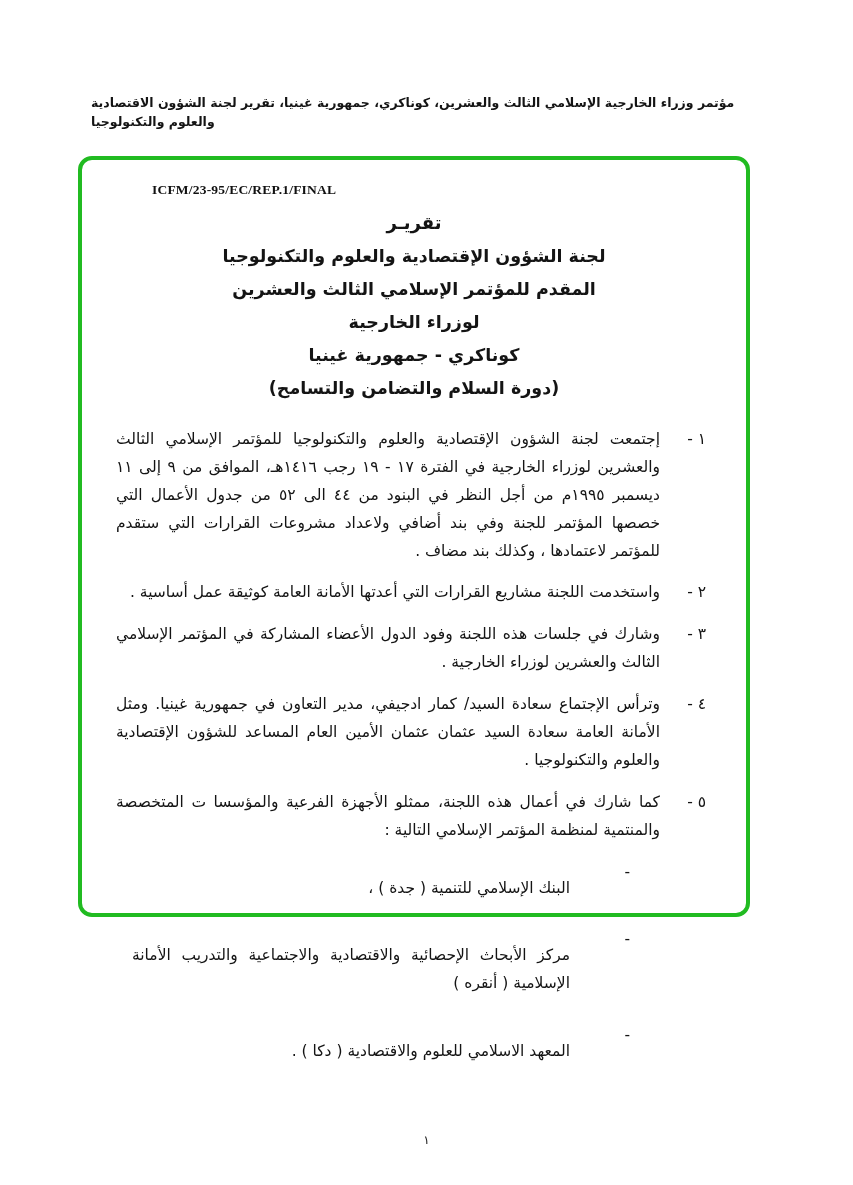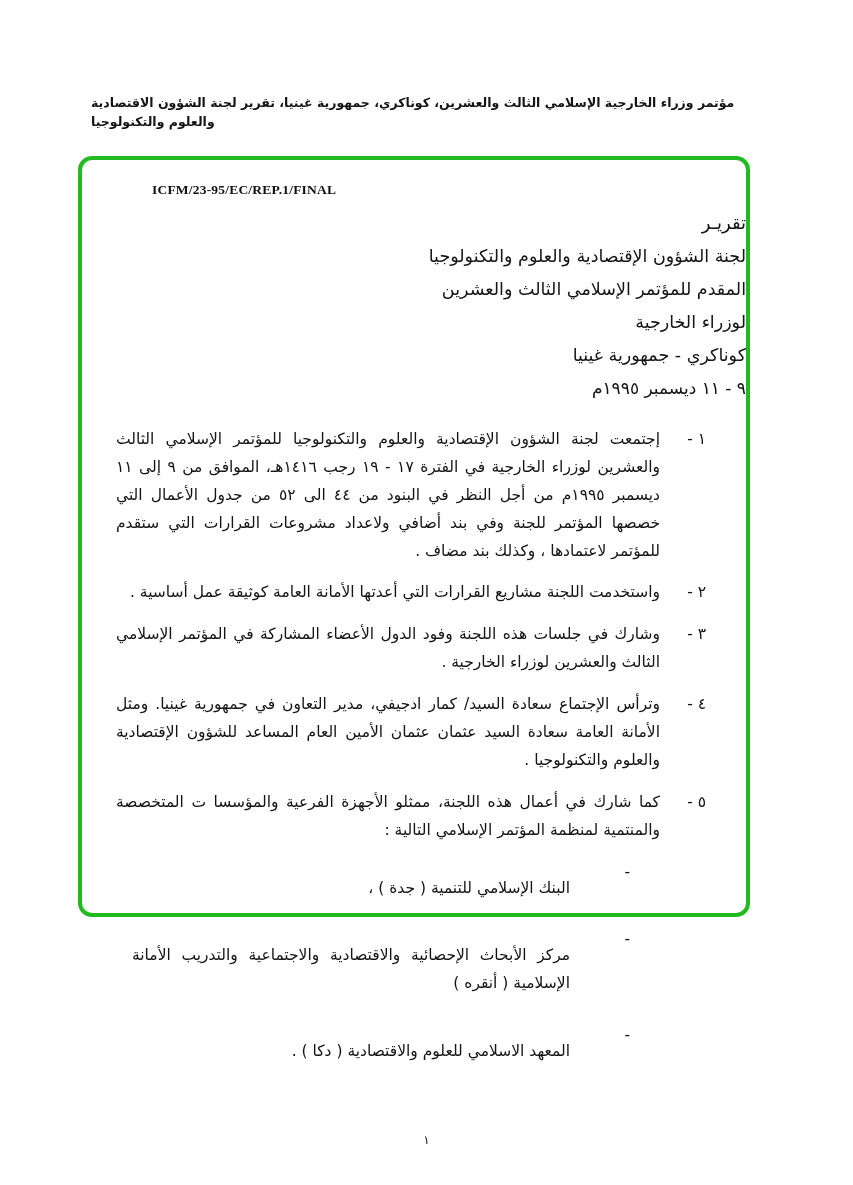--- a/index.html
+++ b/index.html
@@ -30,21 +30,21 @@
 
   .doc-ref {
     position: absolute; top: 22px; left: 70px;
     font-family: "Liberation Serif", serif;
     font-weight: 700; font-size: 13.5px; letter-spacing: 0.2px;
     color: #111111;
   }
 
   .title-block {
     margin-top: 52px;
-    direction: rtl; font-weight: 400;
+    direction: rtl; text-align: center; font-weight: 700;
   }
   .title-line { font-size: 17.5px; margin: 0 0 13px 0; }
   .title-line.t0 { font-size: 18px; letter-spacing: 1px; }
   .title-line.t6 { font-size: 15px; margin-top: 3px; }
   .title-line.t7 { font-size: 17px; margin-top: 6px; }
 
   .doc-body {
     direction: rtl;
     margin: 28px 40px 0 34px;
     font-size: 15.5px; line-height: 1.8;
@@ -73,21 +73,21 @@
 <div class="doc-frame">
 
   <div class="doc-ref">ICFM/23-95/EC/REP.1/FINAL</div>
 
   <div class="title-block">
     <div class="title-line t0">تقريـر</div>
     <div class="title-line t1">لجنة الشؤون الإقتصادية والعلوم والتكنولوجيا</div>
     <div class="title-line t2">المقدم للمؤتمر الإسلامي الثالث والعشرين</div>
     <div class="title-line t3">لوزراء الخارجية</div>
     <div class="title-line t4">كوناكري - جمهورية غينيا</div>
-    <div class="title-line t7">٩ - ١١ ديسمبر ١٩٩٥م</div>
+    <div class="title-line t5">(دورة السلام والتضامن والتسامح)</div>
   </div>
 
   <div class="doc-body">
 
     <div class="para">
       <span class="para-num">١ -</span>
       <p class="para-text">إجتمعت لجنة الشؤون الإقتصادية والعلوم والتكنولوجيا للمؤتمر الإسلامي الثالث والعشرين لوزراء الخارجية في الفترة ١٧ - ١٩ رجب ١٤١٦هـ، الموافق من ٩ إلى ١١ ديسمبر ١٩٩٥م من أجل النظر في البنود من ٤٤ الى ٥٢ من جدول الأعمال التي خصصها المؤتمر للجنة وفي بند أضافي ولاعداد مشروعات القرارات التي ستقدم للمؤتمر لاعتمادها ، وكذلك بند مضاف .</p>
     </div>
 
     <div class="para">

